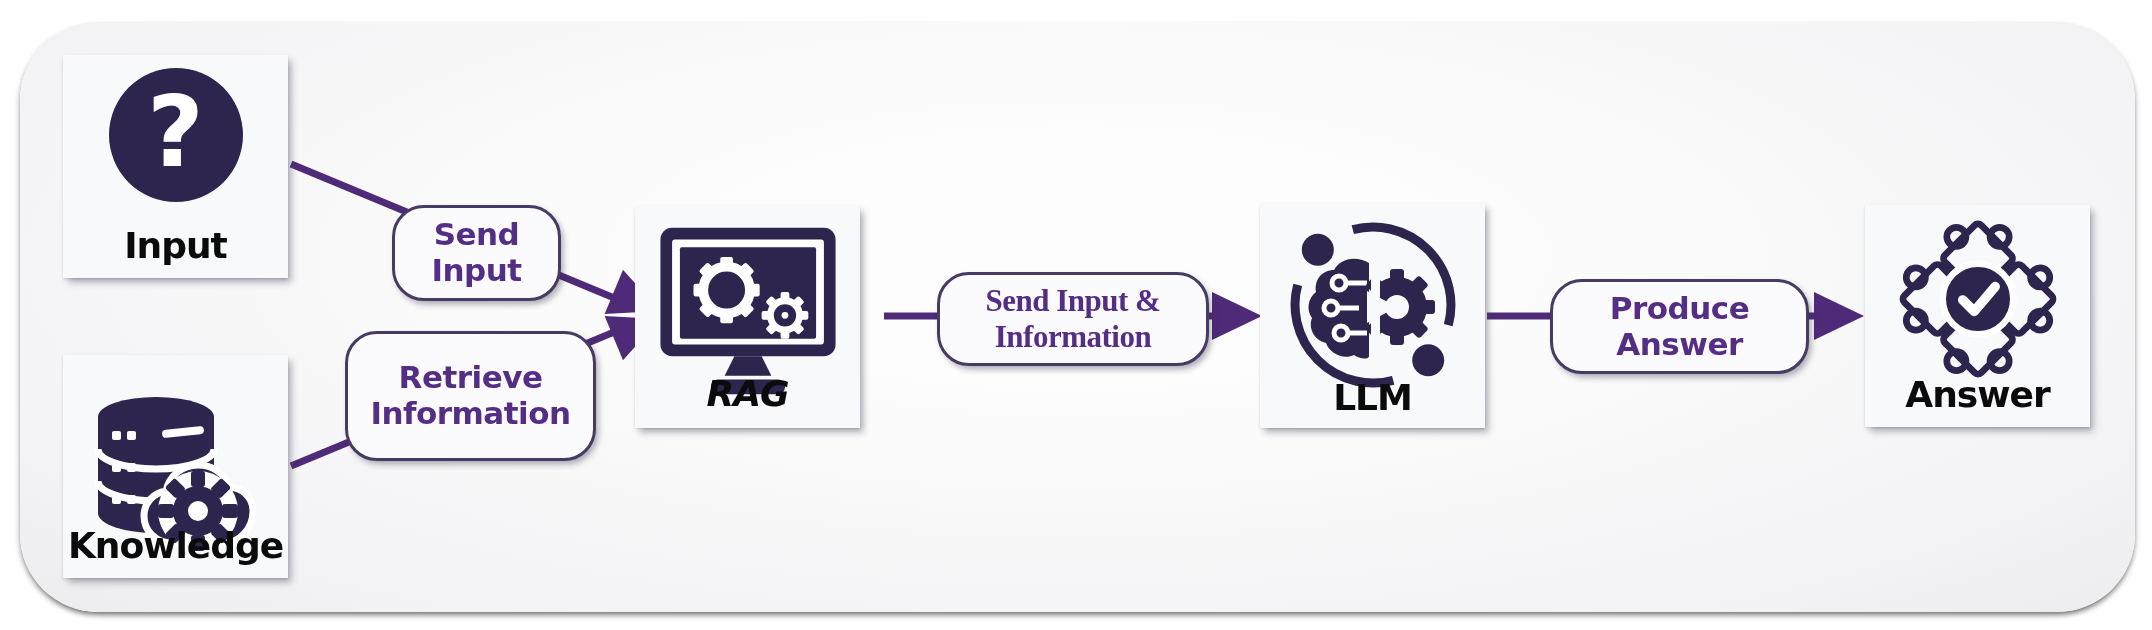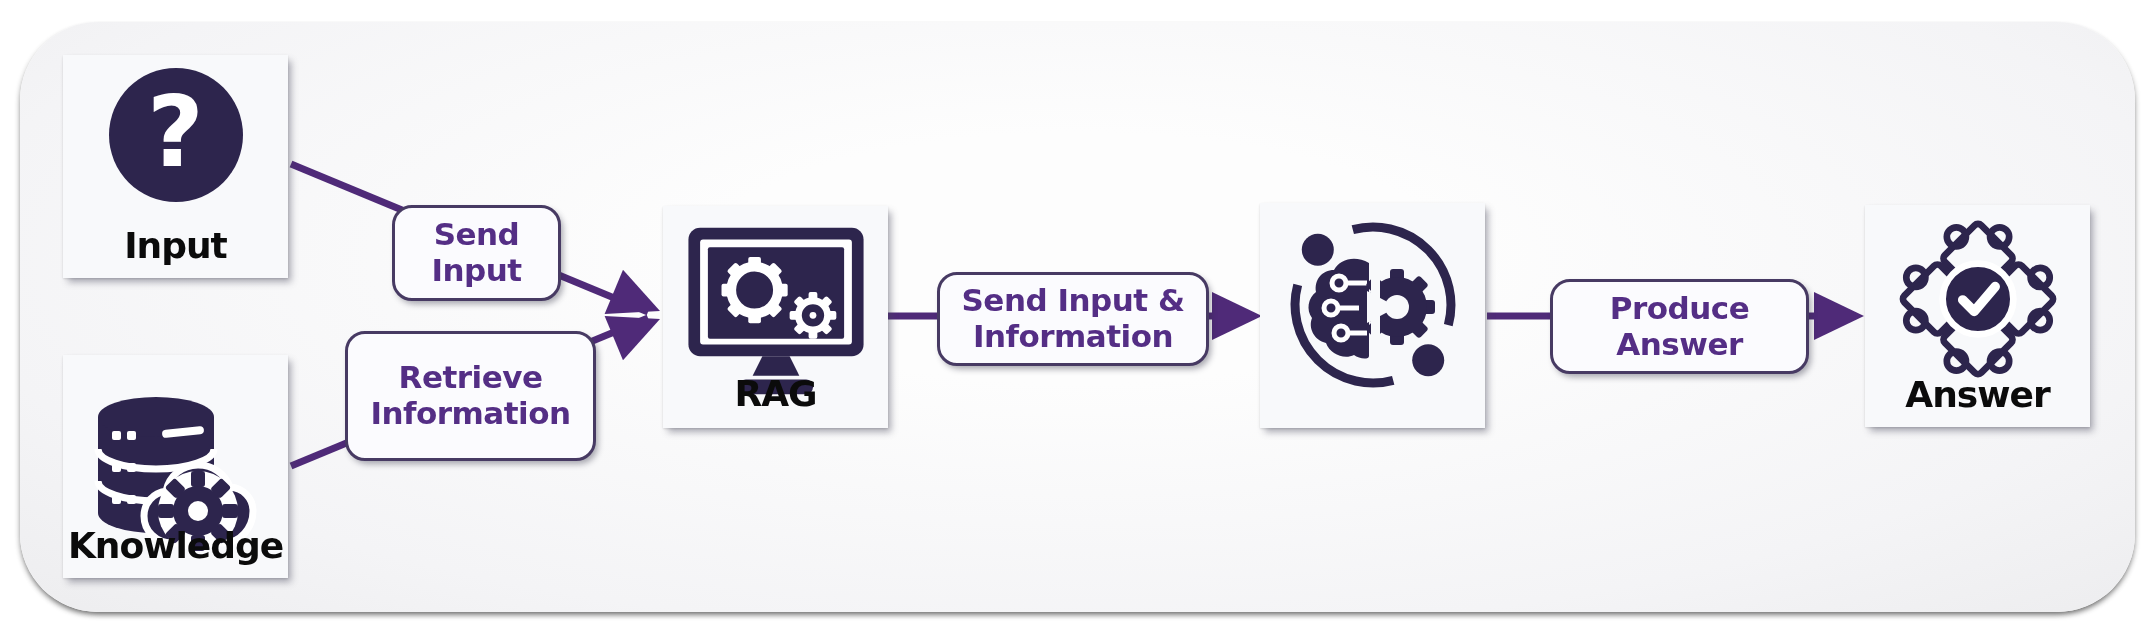--- a/index.html
+++ b/index.html
@@ -22,36 +22,36 @@
     position:absolute;z-index:2;background:var(--node-bg);
     box-shadow:4px 5px 7px -1px rgba(70,70,90,.45), 0 1px 2px rgba(0,0,0,.12);
     display:flex;flex-direction:column;align-items:center;
   }
   .node-label{
     position:absolute;left:0;right:0;text-align:center;
     font-weight:bold;font-size:36px;color:#0b0b0b;letter-spacing:-1px;
   }
   .pill{
     position:absolute;z-index:3;background:var(--pill-bg);
-    border:3px solid var(--pill-border);border-radius:20px;
+    border:3px solid var(--pill-border);border-radius:32px;
     box-shadow:3px 4px 6px -1px rgba(40,40,60,.4);
     display:flex;flex-direction:column;align-items:center;justify-content:center;
     font-weight:bold;font-size:31px;line-height:1.16;color:var(--label-purple);
     letter-spacing:-0.5px;text-align:center;
   }
   
   #node-input{left:63px;top:55px;width:225px;height:223px;}
   #node-knowledge{left:63px;top:355px;width:225px;height:223px;justify-content:center;}
-  #node-rag{left:663px;top:206px;width:225px;height:222px;}
+  #node-rag{left:635px;top:206px;width:225px;height:222px;font-style:italic;}
   #node-llm{left:1260px;top:203px;width:225px;height:225px;}
   #node-answer{left:1865px;top:205px;width:225px;height:222px;}
   
   #pill-0{left:392px;top:205px;width:163px;height:90px;}
   #pill-1{left:345px;top:331px;width:245px;height:124px;align-items:center;}
-  #pill-2{left:937px;top:272px;width:266px;height:88px;}
+  #pill-2{left:937px;top:272px;width:266px;height:88px;font-family:Liberation Serif, serif;}
   #pill-3{left:1550px;top:279px;width:253px;height:89px;}
   
   .q-circle{
     margin-top:13px;width:134px;height:134px;border-radius:50%;
     background:var(--icon-dark);display:flex;align-items:center;justify-content:center;
   }
   .q-mark{color:#fff;font-weight:bold;font-size:98px;line-height:1;transform:translateY(-3px);}
   .ic-fill{fill:var(--icon-dark);}
   .ic-stroke{stroke:var(--icon-dark);fill:none;}
   .ic-white{fill:#ffffff;}
@@ -180,20 +180,21 @@
           <rect x="107" y="54" width="14" height="16" rx="3" transform="rotate(225 114 92)"></rect>
           <rect x="107" y="54" width="14" height="16" rx="3" transform="rotate(270 114 92)"></rect>
           <rect x="107" y="54" width="14" height="16" rx="3" transform="rotate(315 114 92)"></rect>
         </g>
         <circle class="ic-fill" cx="114" cy="92" r="30"></circle>
         <circle class="ic-bg" cx="114" cy="92" r="12"></circle>
         <polygon class="ic-bg" points="114,92 84,76 84,108"></polygon>
         <rect class="ic-bg" x="88" y="40" width="9" height="105"></rect>
       </g>
     </svg>
+    <div class="node-label" style="bottom:10px">LLM</div>
   </div>
 
   <div class="node" id="node-answer">
     <svg width="180" height="172" viewBox="5 5 180 180" style="margin-top:8px">
       <g class="ic-stroke" stroke-width="7" transform="rotate(45 95 95)" stroke-linejoin="round">
         <rect x="38" y="38" width="54" height="54" rx="5"></rect>
         <rect x="98" y="38" width="54" height="54" rx="5"></rect>
         <rect x="38" y="98" width="54" height="54" rx="5"></rect>
         <rect x="98" y="98" width="54" height="54" rx="5"></rect>
         <circle cx="65" cy="33" r="10"></circle>

